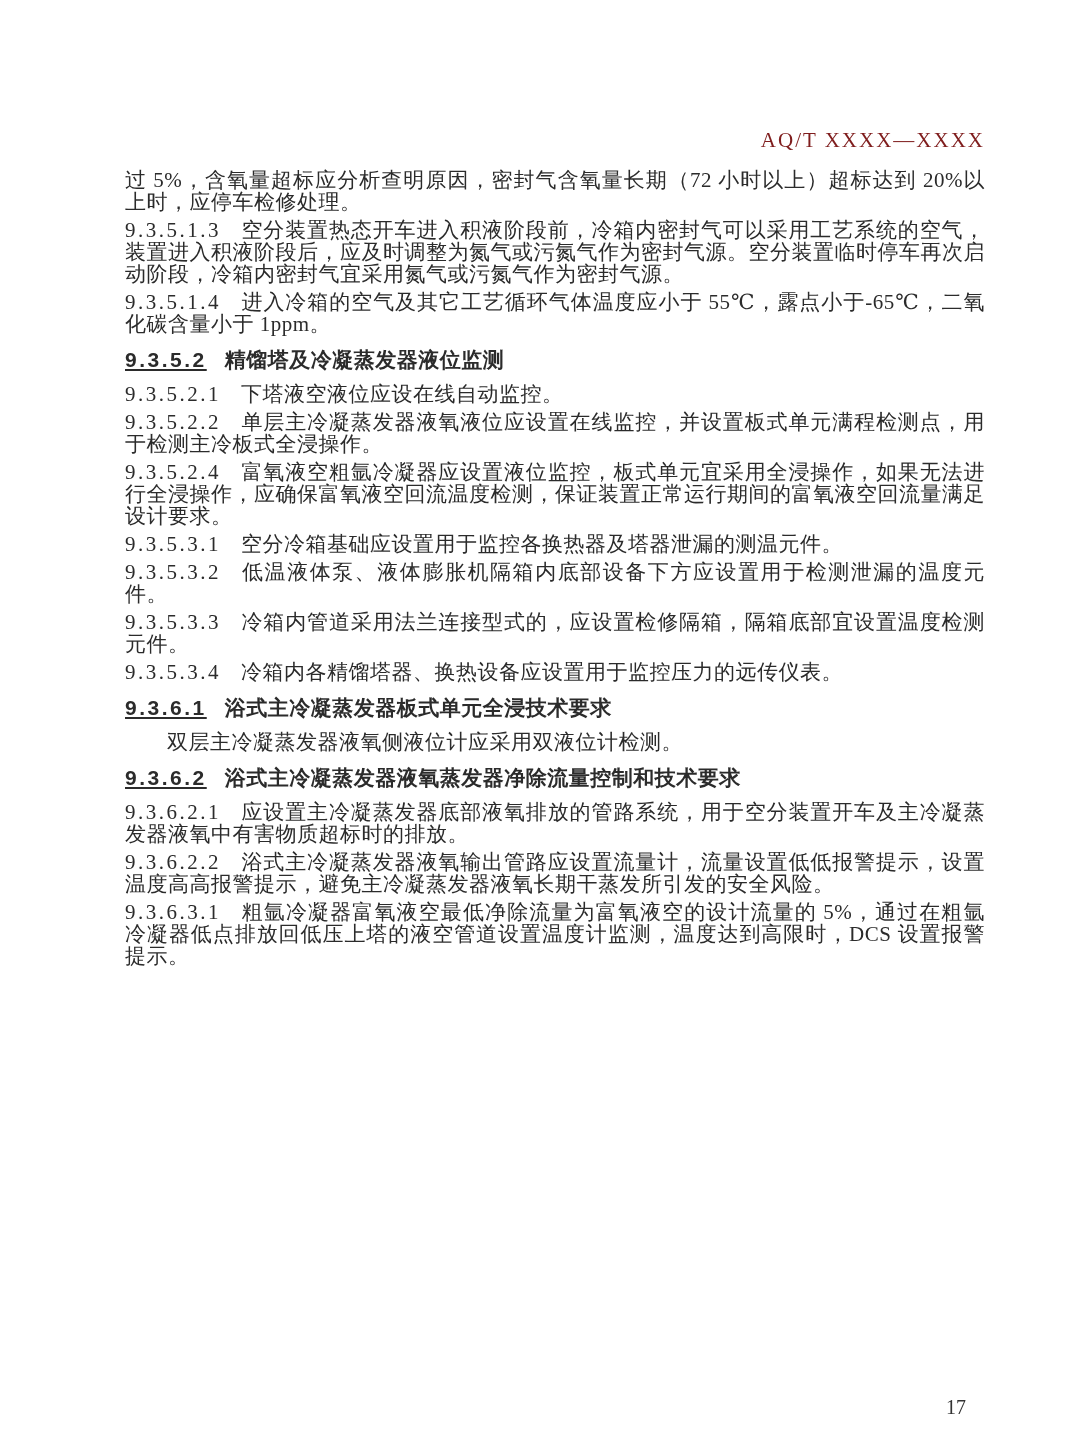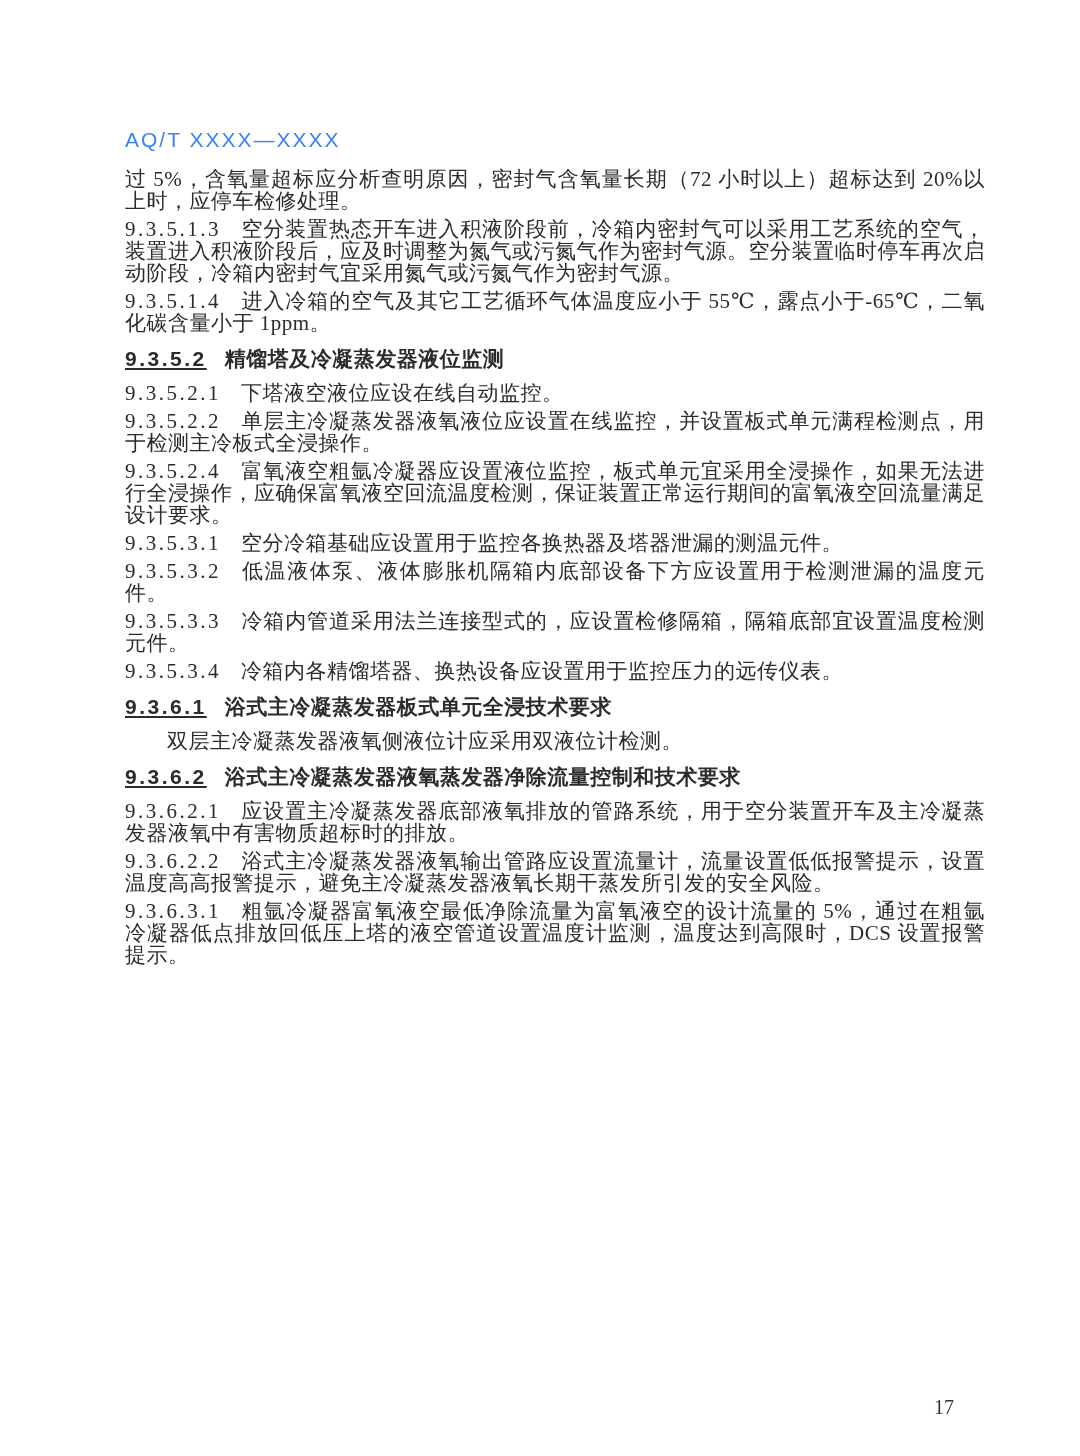--- a/index.html
+++ b/index.html
@@ -17,25 +17,25 @@
     font-family: "Liberation Serif", "DejaVu Serif", serif;
     color: #2b2b2b;
   }
   .content {
     position: absolute;
     left: 125px;
     right: 95px;
     top: 128px;
   }
   .std-header {
-    text-align: left;
-    font-family: Liberation Sans, sans-serif;
+    text-align: right;
+    font-family: Liberation Serif, serif;
     font-size: 21px;
     letter-spacing: 2px;
-    color: #3b82f6;
+    color: #7f1d1d;
     margin: 0 0 16px 0;
     white-space: nowrap;
   }
   .doc-body p {
     margin: 0 0 6px 0;
     font-size: 21px;
     line-height: 22px;
     text-align: justify;
     letter-spacing: 0.5px;
   }
@@ -58,21 +58,21 @@
     padding-right: 18px;
     white-space: nowrap;
     text-decoration: underline;
   }
   .doc-body p.indent {
     text-indent: 2em;
   }
   .page-number {
     position: absolute;
     top: 1396px;
-    right: 126px;
+    right: 114px;
     font-family: "Liberation Serif", "DejaVu Serif", serif;
     font-size: 20px;
     color: #333333;
   }
 </style>
 </head>
 <body>
 
 <div class="page">
   <div class="content">

